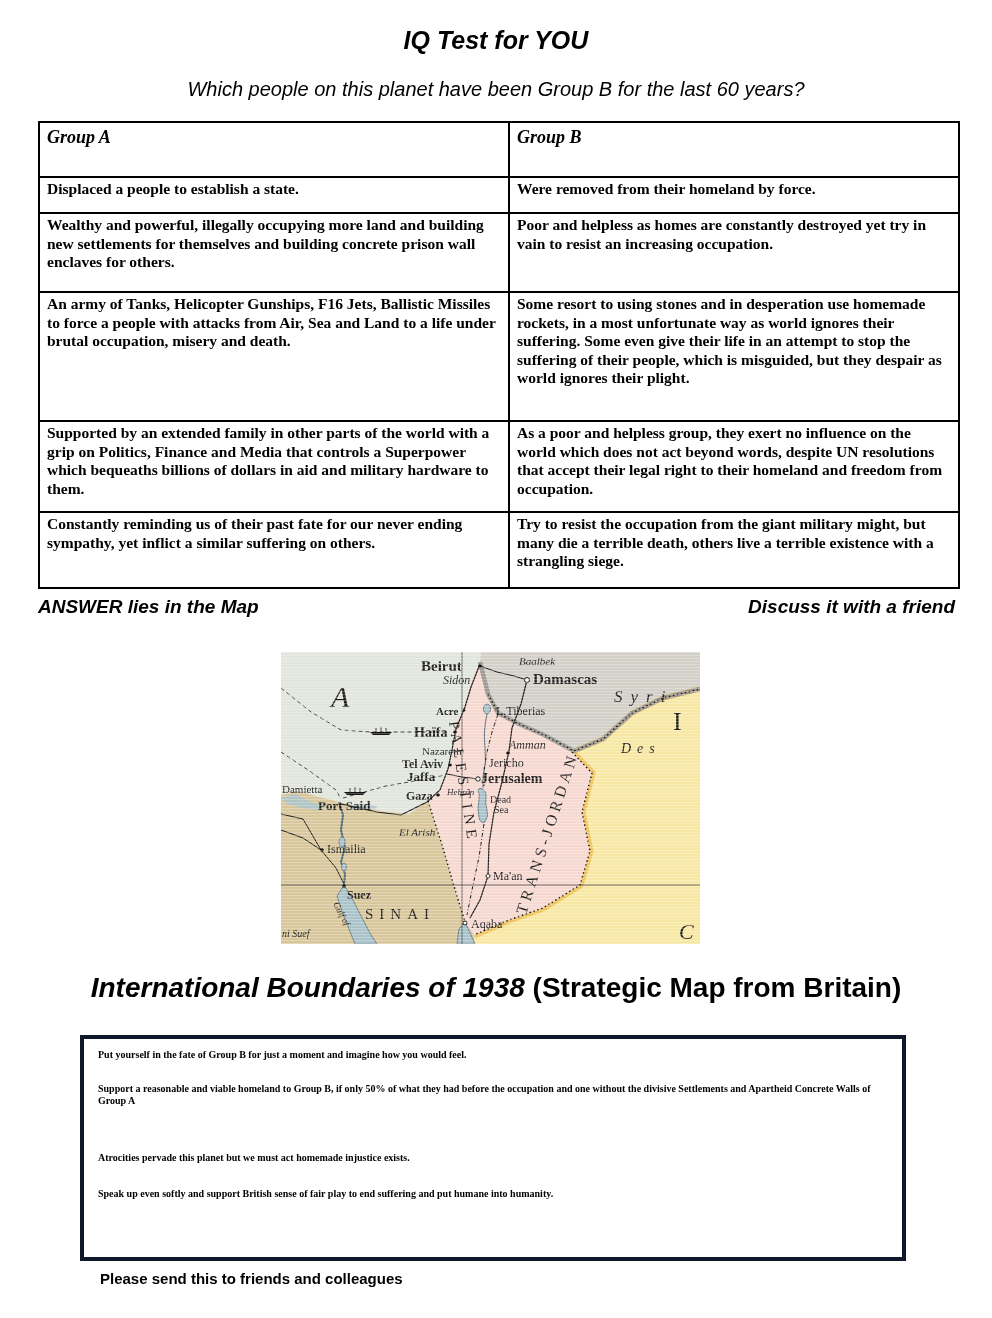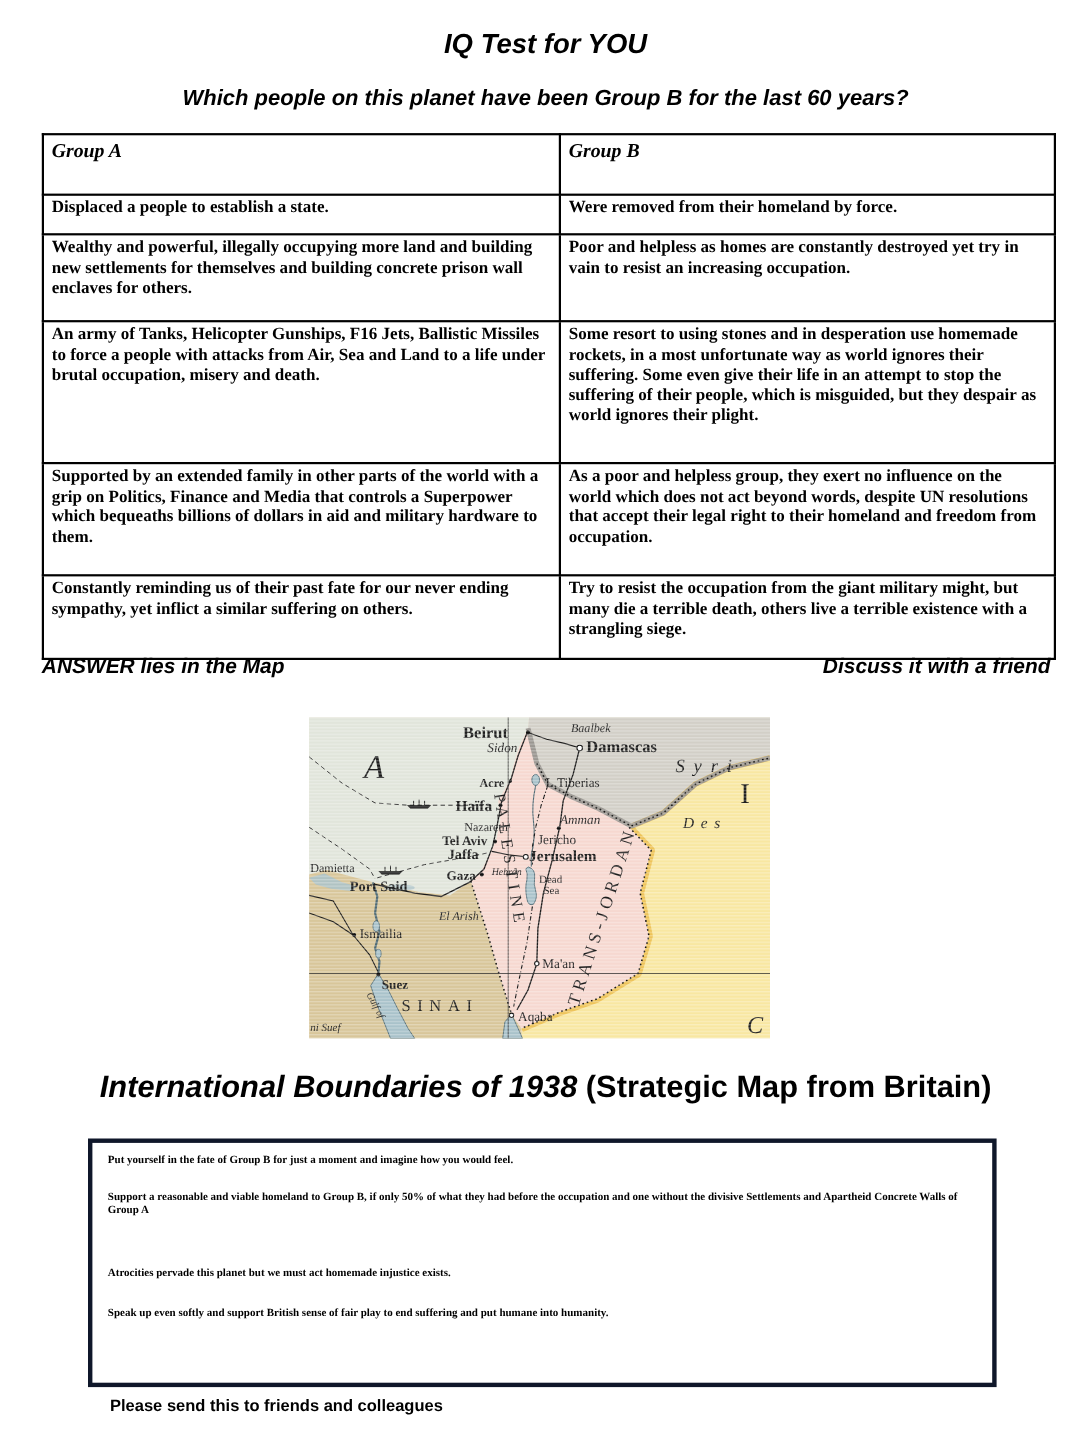--- a/index.html
+++ b/index.html
@@ -6,36 +6,36 @@
   body{
     width:992px;height:1318px;position:relative;background:#ffffff;
     font-family:"Liberation Serif",serif;color:#000;
   }
   .page-title{
     position:absolute;top:26px;left:0;width:100%;text-align:center;
     font-family:"Liberation Sans",sans-serif;font-size:25px;font-weight:bold;font-style:italic;
   }
   .page-subtitle{
     position:absolute;top:78px;left:0;width:100%;text-align:center;
-    font-family:"Liberation Sans",sans-serif;font-size:20px;font-weight:bold;font-style:italic;
+    font-family:"Liberation Sans",sans-serif;font-size:20px;font-weight:normal;font-style:italic;
   }
   table.compare{
     position:absolute;left:38px;top:121px;width:920px;
     border-collapse:collapse;table-layout:fixed;
   }
   table.compare td,table.compare th{
     border:2px solid #000;vertical-align:top;text-align:left;
     padding:2px 7px 0 7px;
     font-size:15.5px;font-weight:bold;line-height:1.2;
   }
   table.compare th{
     font-size:18px;font-style:italic;padding-top:4px;
   }
   tr.h-row{height:55px;} tr.r1{height:36px;} tr.r2{height:79px;}
-  tr.r3{height:129px;} tr.r4{height:102px;} tr.r5{height:76px;}
+  tr.r3{height:129px;} tr.r4{height:91px;} tr.r5{height:76px;}
   .section-row{
     position:absolute;top:596px;left:38px;width:917px;
     display:flex;justify-content:space-between;align-items:center;
   }
   .answer-heading,.discuss-heading{
     font-family:"Liberation Sans",sans-serif;font-size:19px;font-weight:bold;font-style:italic;
   }
   .map-wrap{position:absolute;left:281px;top:652px;width:419px;height:292px;}
   .map-caption{
     position:absolute;top:972px;left:0;width:100%;text-align:center;

